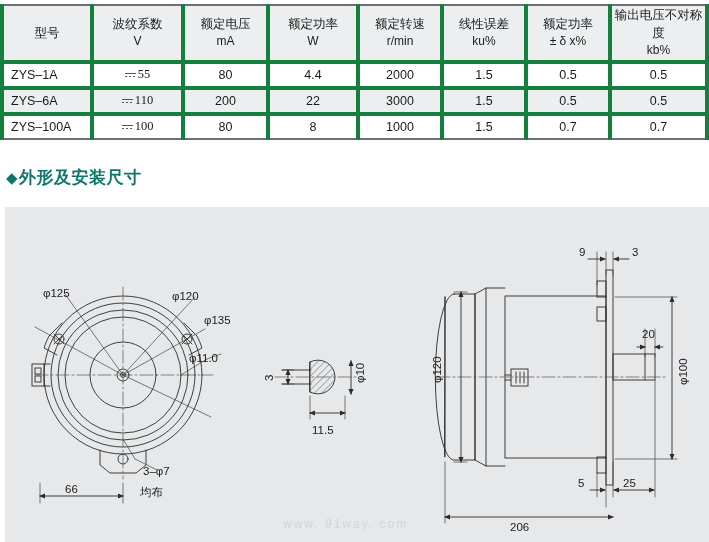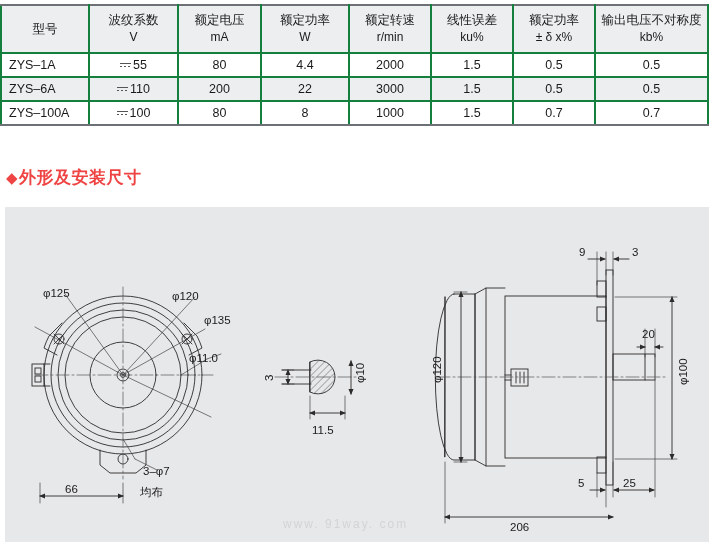--- a/index.html
+++ b/index.html
@@ -13,21 +13,21 @@
   }
 
   
   .spec-table{
     position:absolute;left:0;top:4px;width:709px;
     border-collapse:collapse;
     table-layout:fixed;
     padding-left:37px;
   }
   .spec-table th,.spec-table td{
-    border:2px solid #15803d;
+    border:4px solid #15803d;
     text-align:center;
     vertical-align:middle;
     font-size:12.5px;
     color:#1a1a1a;
     padding:0;
   }
   .spec-table thead th{
     height:46px;
     background:#eceef0;
     font-weight:normal;
@@ -51,28 +51,28 @@
   }
   .dc-sym::before{
     content:"";position:absolute;left:0;top:2px;
     width:11px;height:1px;background:#555;
   }
   .dc-sym::after{
     content:"";position:absolute;left:0;top:5px;
     width:11px;height:1px;
     background:repeating-linear-gradient(to right,#555 0 2px,transparent 2px 4px);
   }
-  .volt-cell{white-space:nowrap;}
+  .volt-cell{white-space:nowrap;font-family:Liberation Serif, serif;}
 
   
   .section-head{
     position:absolute;left:6px;top:166px;
     font-size:17px;font-weight:bold;
     letter-spacing:.5px;
-    color:#ef4444;
+    color:#0f766e;
   }
   .section-head .diamond{font-size:15px;margin-right:1px;}
 
   
   .drawing-panel{
     position:absolute;left:5px;top:207px;
     width:704px;height:335px;
     background:#e7e8ea;
   }
   .drawing-panel svg{display:block;}

